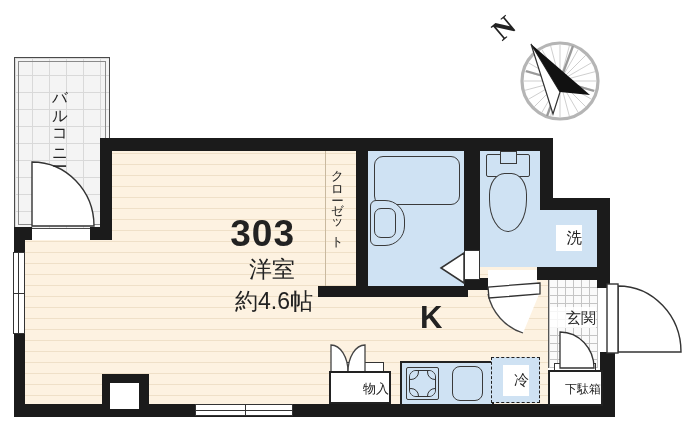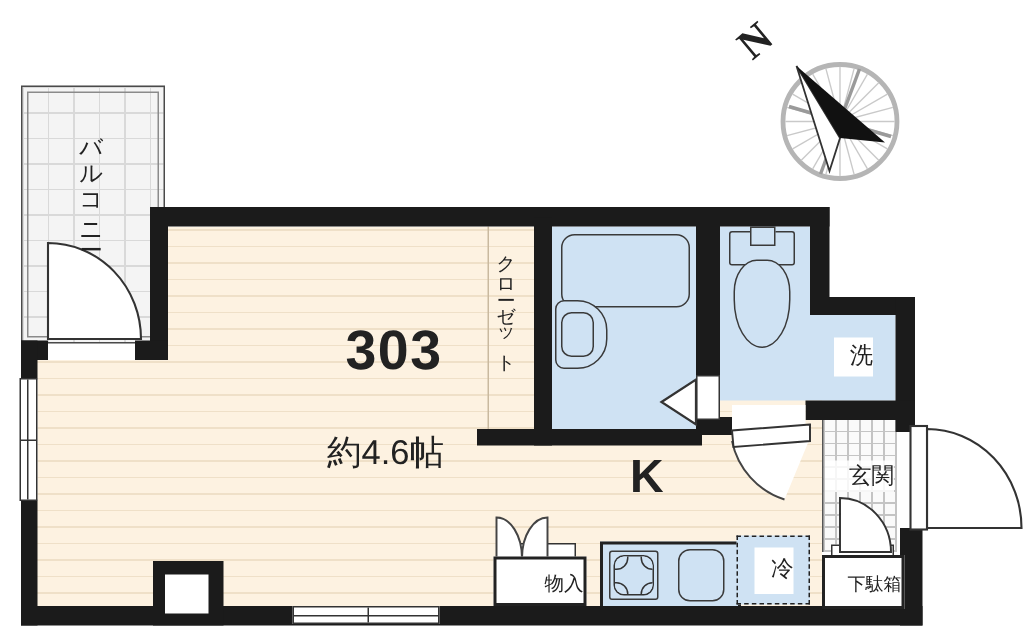--- a/index.html
+++ b/index.html
@@ -159,19 +159,20 @@
       <line x1="526" y1="71" x2="594" y2="91" class="spoke-accent"></line>
       <line x1="573" y1="46" x2="547" y2="116" class="spoke-accent"></line>
       <polygon points="531,44 553,114 560,92" fill="#fff" stroke="#333" stroke-width="1.2"></polygon>
       <polygon points="531,44 560,92 590,95" fill="#111"></polygon>
     </g>
   </svg>
 
   <div class="abs lbl vtext" style="left:51px;top:80px;height:130px;font-size:15.5px;">バルコニー</div>
   <div class="abs lbl vtext" style="left:330px;top:161px;height:108px;font-size:12.5px;">クローゼット</div>
   <div class="abs lbl ctr" style="left:150px;top:213px;width:145px;font-size:37px;font-weight:bold;letter-spacing:1px;">303</div>
-  <div class="abs lbl ctr" style="left:151px;top:288px;width:145px;font-size:23px;">約4.6帖</div>
+  <div class="abs lbl ctr" style="left:150px;top:256px;width:145px;font-size:23px;">洋室</div>
+  <div class="abs lbl ctr" style="left:168px;top:288px;width:145px;font-size:23px;">約4.6帖</div>
   <div class="abs lbl" style="left:420px;top:300px;font-size:31px;font-weight:600;">K</div>
   <div class="abs lbl ctr" style="left:556px;top:225px;width:26px;height:26px;background:#fff;line-height:26px;font-size:15.5px;">洗</div>
   <div class="abs lbl ctr" style="left:550px;top:307px;width:46px;height:21px;background:rgba(255,255,255,0.85);line-height:21px;font-size:15px;">玄関</div>
   <div class="abs lbl" style="left:494px;top:12px;font-size:28px;font-weight:bold;font-family:'Liberation Serif','DejaVu Serif',serif;transform:rotate(-40deg);">N</div>
 
 </div>
 
 </body></html>

